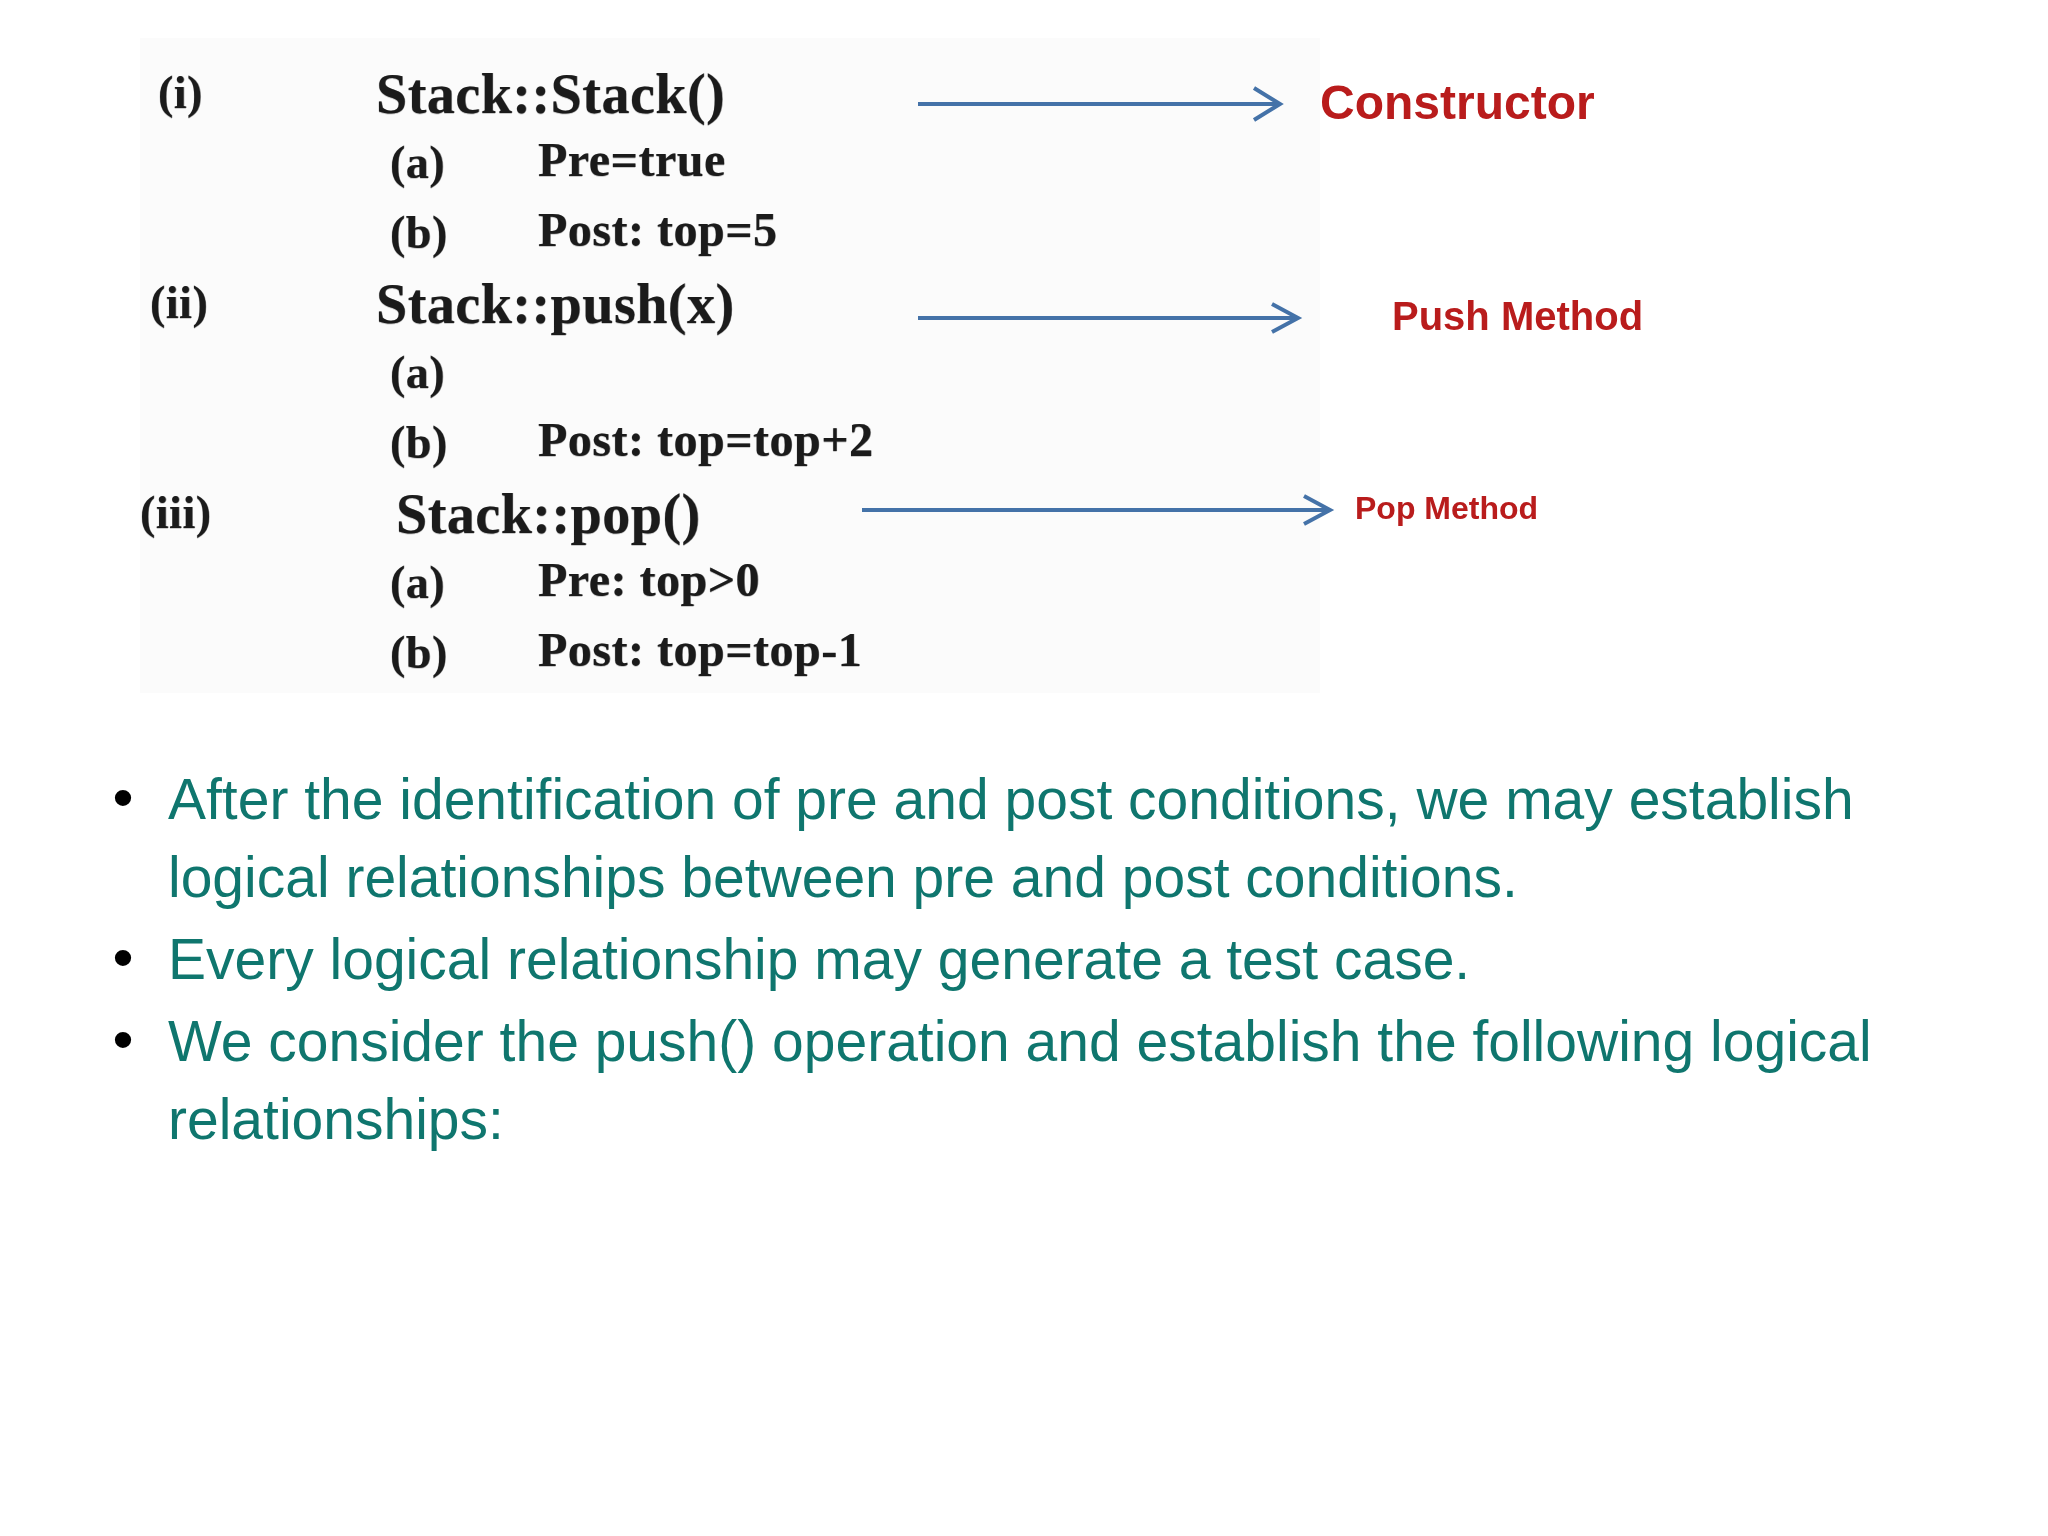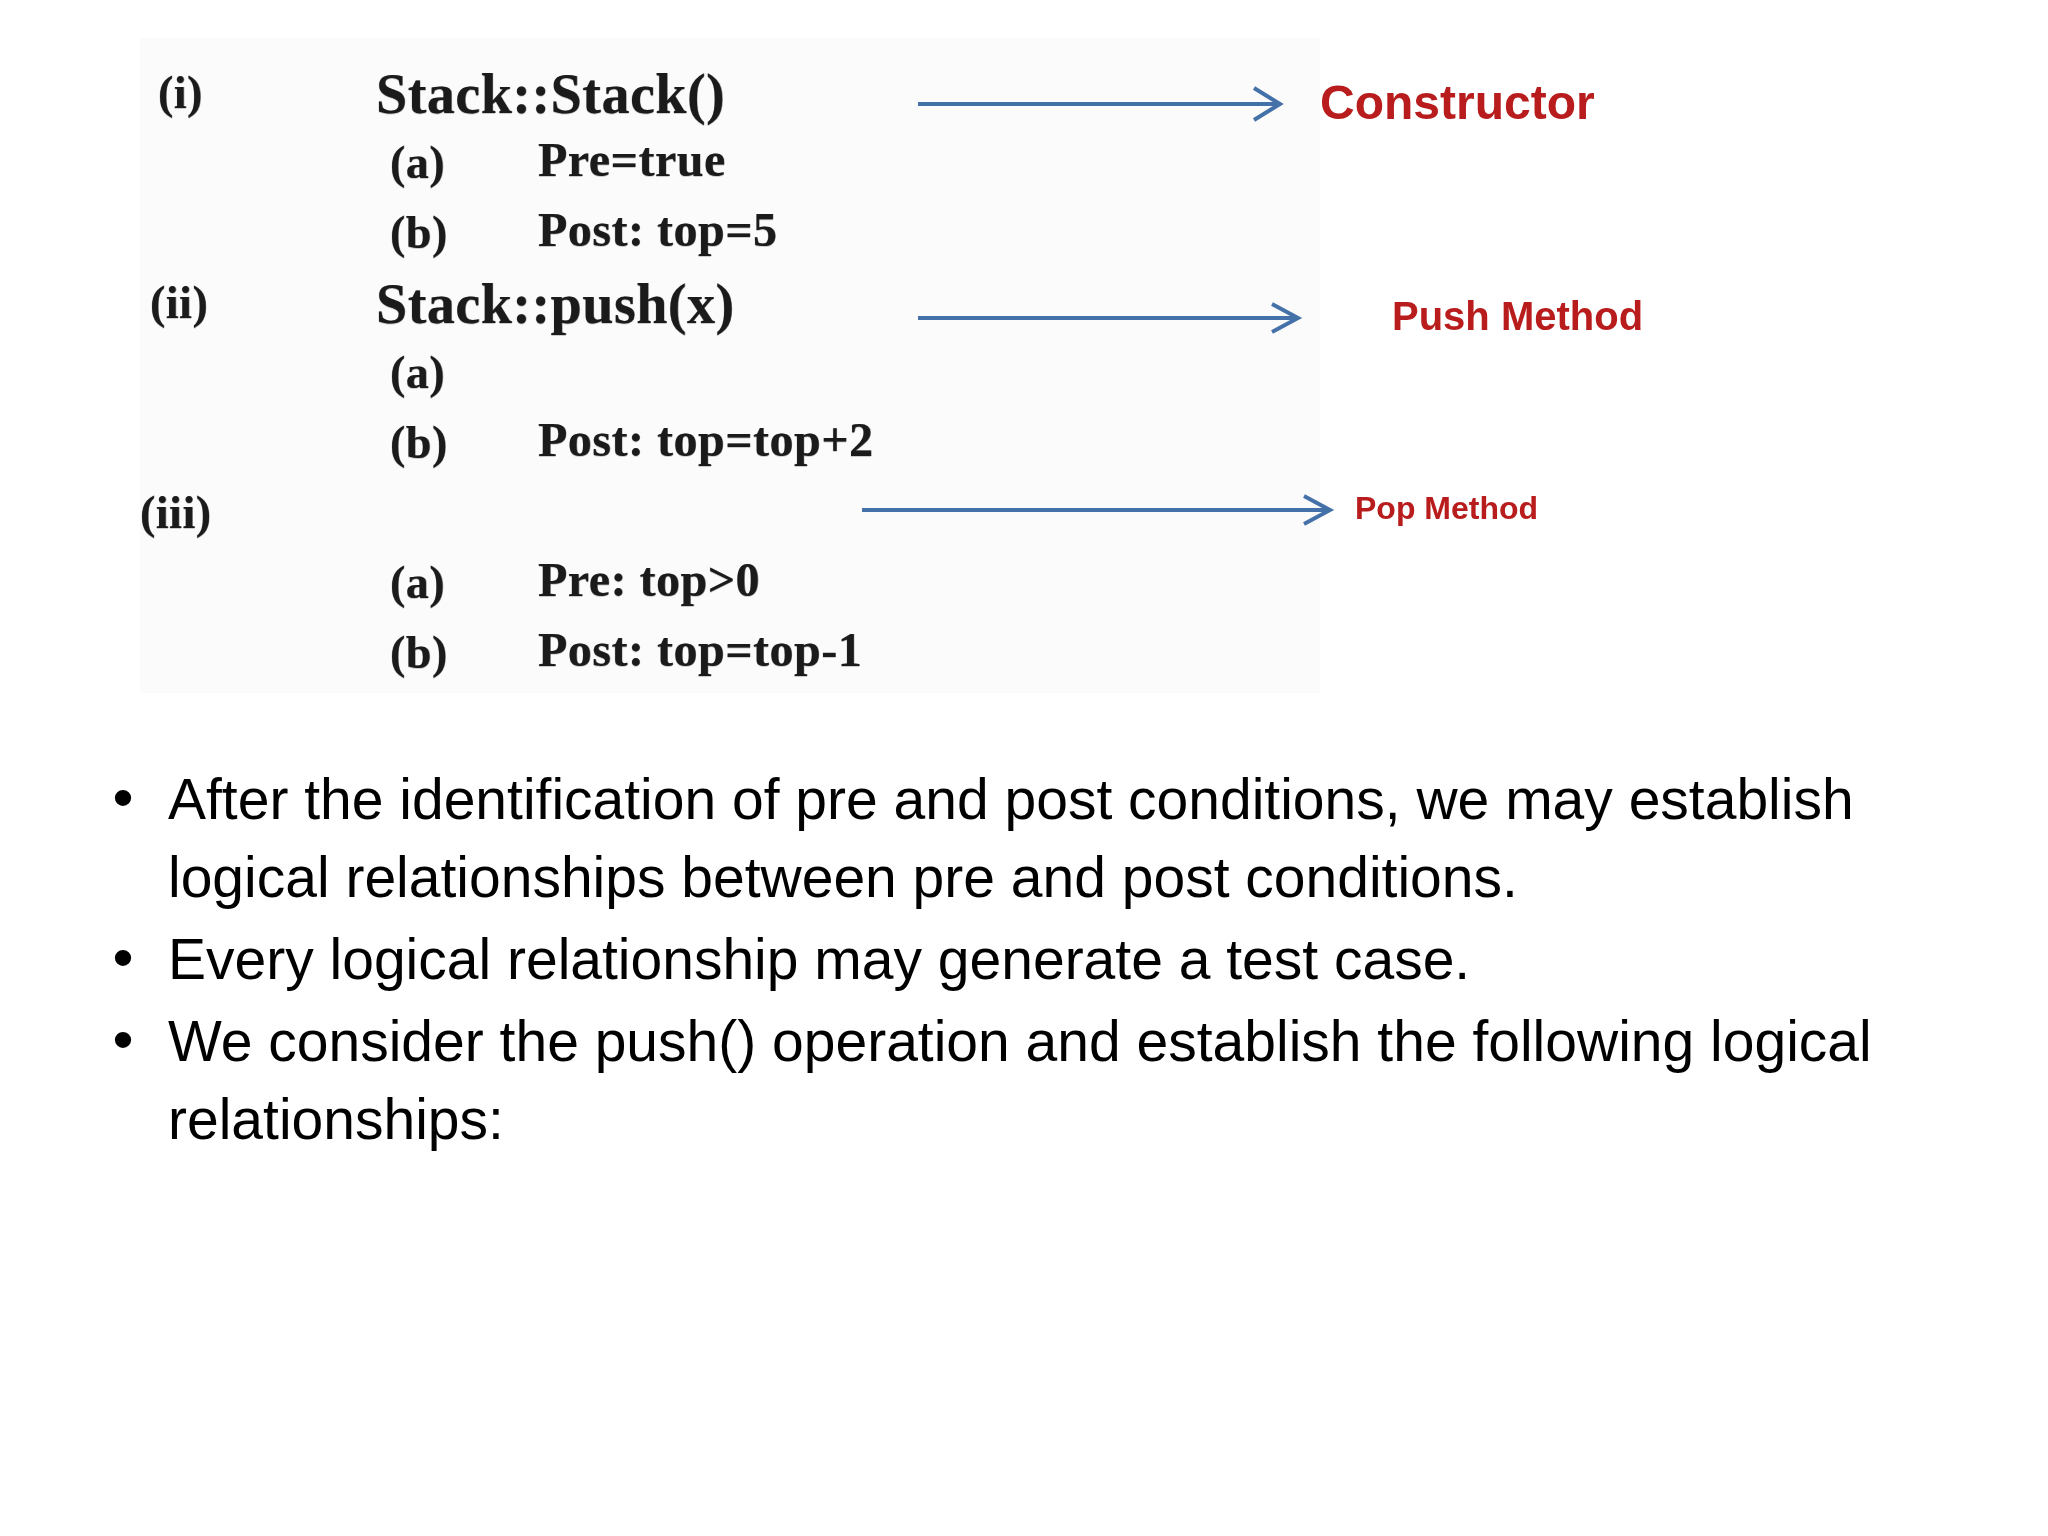--- a/index.html
+++ b/index.html
@@ -69,21 +69,21 @@
     flex: 0 0 90px;
     font-size: 60px;
     line-height: 76px;
     text-align: center;
     color: #000;
   }
   .bullet-text {
     flex: 1 1 auto;
     font-size: 57px;
     line-height: 78px;
-    color: #000000;
+    color: #0f766e;
     font-family: "Liberation Sans", sans-serif;
     max-width: 1760px;
   }
   .bullet-text b { font-weight: 400; }
 </style>
 </head>
 <body>
 
 <div id="scan-block">
 
@@ -98,20 +98,21 @@
 
   <span class="scan-line scan-num" style="left:10px;  top:238px;">(ii)</span>
   <span class="scan-line scan-head" style="left:236px; top:234px;">Stack::push(x)</span>
 
   <span class="scan-line scan-sub" style="left:250px; top:308px;">(a)</span>
 
   <span class="scan-line scan-sub" style="left:250px; top:378px;">(b)</span>
   <span class="scan-line scan-body" style="left:398px; top:374px;">Post: top=top+2</span>
 
   <span class="scan-line scan-num" style="left:0px;   top:448px;">(iii)</span>
+  <span class="scan-line scan-head" style="left:256px; top:444px;">Stack::pop()</span>
 
   <span class="scan-line scan-sub" style="left:250px; top:518px;">(a)</span>
   <span class="scan-line scan-body" style="left:398px; top:514px;">Pre: top&gt;0</span>
 
   <span class="scan-line scan-sub" style="left:250px; top:588px;">(b)</span>
   <span class="scan-line scan-body" style="left:398px; top:584px;">Post: top=top-1</span>
 </div>
 
 <svg class="arrow-svg" style="left:918px; top:74px;" width="370" height="40">
   <line x1="0" y1="30" x2="360" y2="30" stroke="#4472a8" stroke-width="4"></line>

